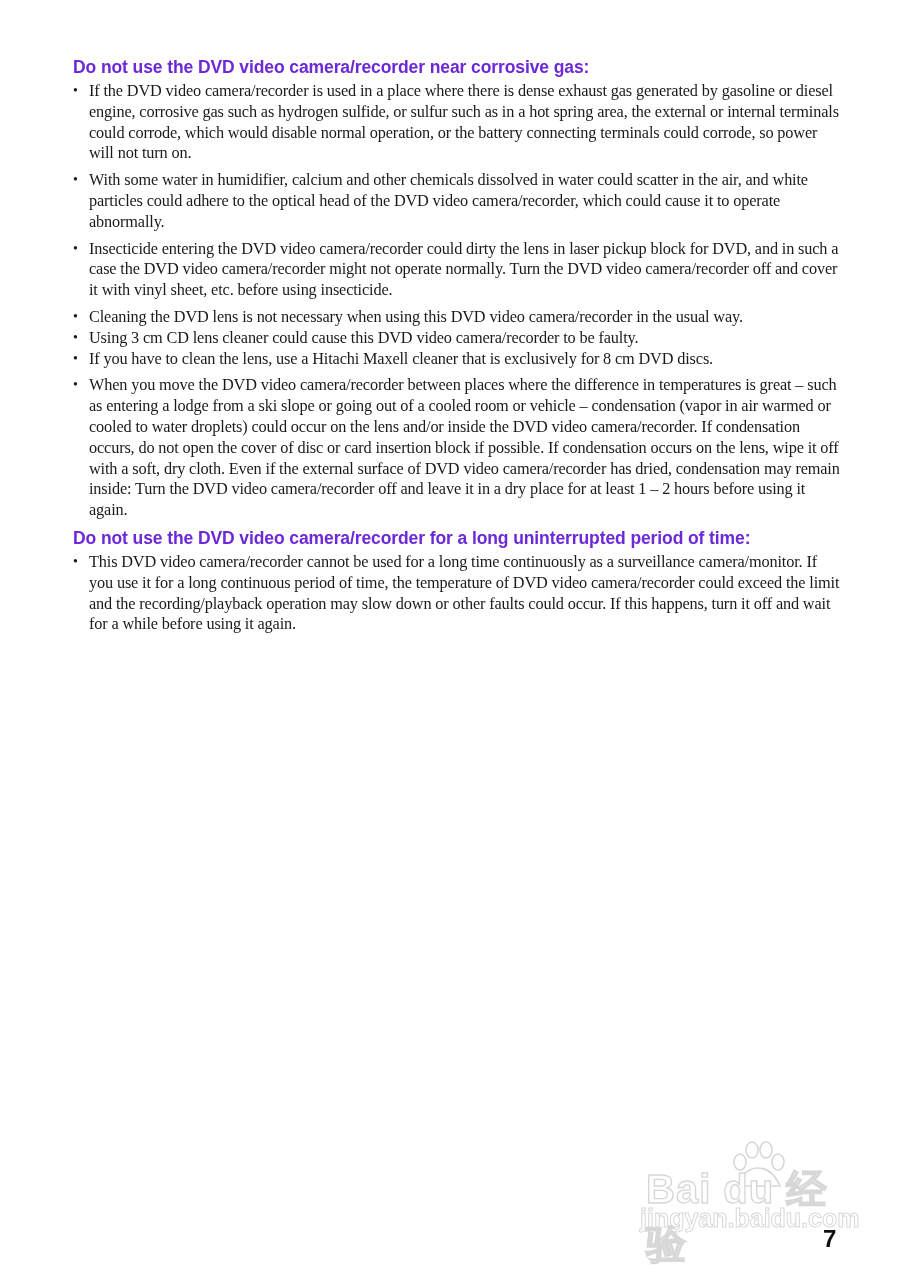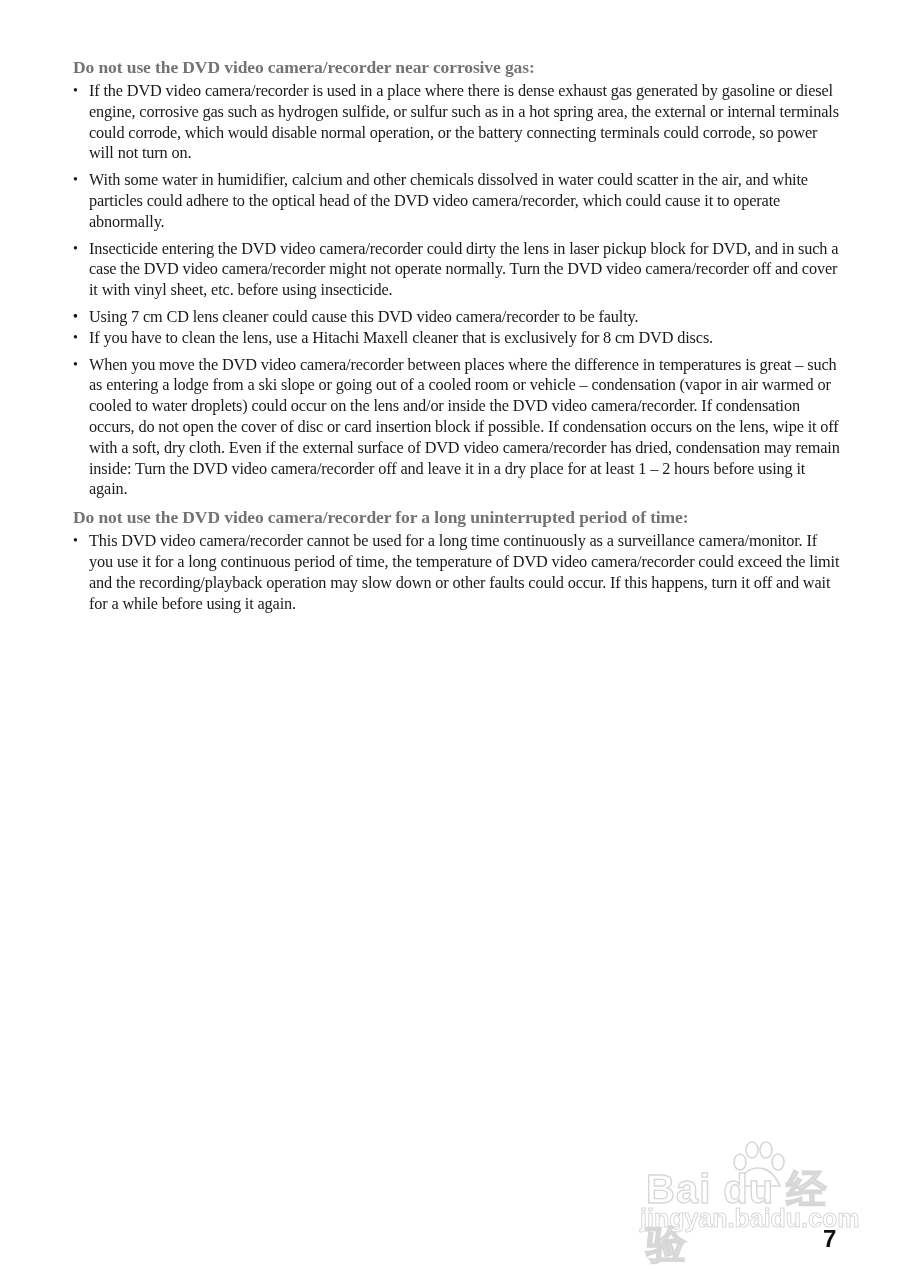--- a/index.html
+++ b/index.html
@@ -1,22 +1,22 @@
 <!DOCTYPE html>
 <html><head>
 <meta charset="utf-8">
 <style>
   html, body { margin: 0; padding: 0; background: #ffffff; }
   body { width: 903px; height: 1280px; position: relative; overflow: hidden; color: #111; }
   .content { position: absolute; left: 73px; top: 56px; width: 770px; }
   .section { margin: 0 0 6px 0; }
   .heading {
-    font-family: Liberation Serif, serif;
+    font-family: Liberation Sans, sans-serif;
     font-weight: bold; font-size: 17.5px; line-height: 22px;
-    margin: 0 0 3px 0; letter-spacing: -0.1px; color: #737373;
+    margin: 0 0 3px 0; letter-spacing: -0.1px; color: #6d28d9;
   }
   ul.bullets { list-style: none; margin: 0; padding: 0; }
   ul.bullets li {
     position: relative; padding-left: 16px;
     font-family: "Liberation Serif", serif; font-size: 16.3px; line-height: 20.8px;
     color: #1a1a1a; letter-spacing: -0.15px;
   }
   ul.bullets li .dot {
     position: absolute; left: 0; top: 0; font-size: 14px;
   }
@@ -58,22 +58,22 @@
   </div>
 
   <div class="section">
     <ul class="bullets">
       <li><span class="dot">•</span><span>Insecticide entering the DVD video camera/recorder could dirty the lens in laser pickup block for DVD, and in such a case the DVD video camera/recorder might not operate normally. Turn the DVD video camera/recorder off and cover it with vinyl sheet, etc. before using insecticide.</span></li>
     </ul>
   </div>
 
   <div class="section">
     <ul class="bullets">
-      <li><span class="dot">•</span></li>
-      <li><span class="dot">•</span><span>Using 7 cm CD lens cleaner could cause this DVD video camera/recorder to be faulty.</span></li>
+      <li><span class="dot">•</span><span>Cleaning the DVD lens is not necessary when using this DVD video camera/recorder in the usual way.</span></li>
+      <li><span class="dot">•</span><span>Using 3 cm CD lens cleaner could cause this DVD video camera/recorder to be faulty.</span></li>
       <li><span class="dot">•</span><span>If you have to clean the lens, use a Hitachi Maxell cleaner that is exclusively for 8 cm DVD discs.</span></li>
     </ul>
   </div>
 
   <div class="section">
     <ul class="bullets">
       <li><span class="dot">•</span><span>When you move the DVD video camera/recorder between places where the difference in temperatures is great – such as entering a lodge from a ski slope or going out of a cooled room or vehicle – condensation (vapor in air warmed or cooled to water droplets) could occur on the lens and/or inside the DVD video camera/recorder. If condensation occurs, do not open the cover of disc or card insertion block if possible. If condensation occurs on the lens, wipe it off with a soft, dry cloth. Even if the external surface of DVD video camera/recorder has dried, condensation may remain inside: Turn the DVD video camera/recorder off and leave it in a dry place for at least 1 – 2 hours before using it again.</span></li>
     </ul>
   </div>
 

